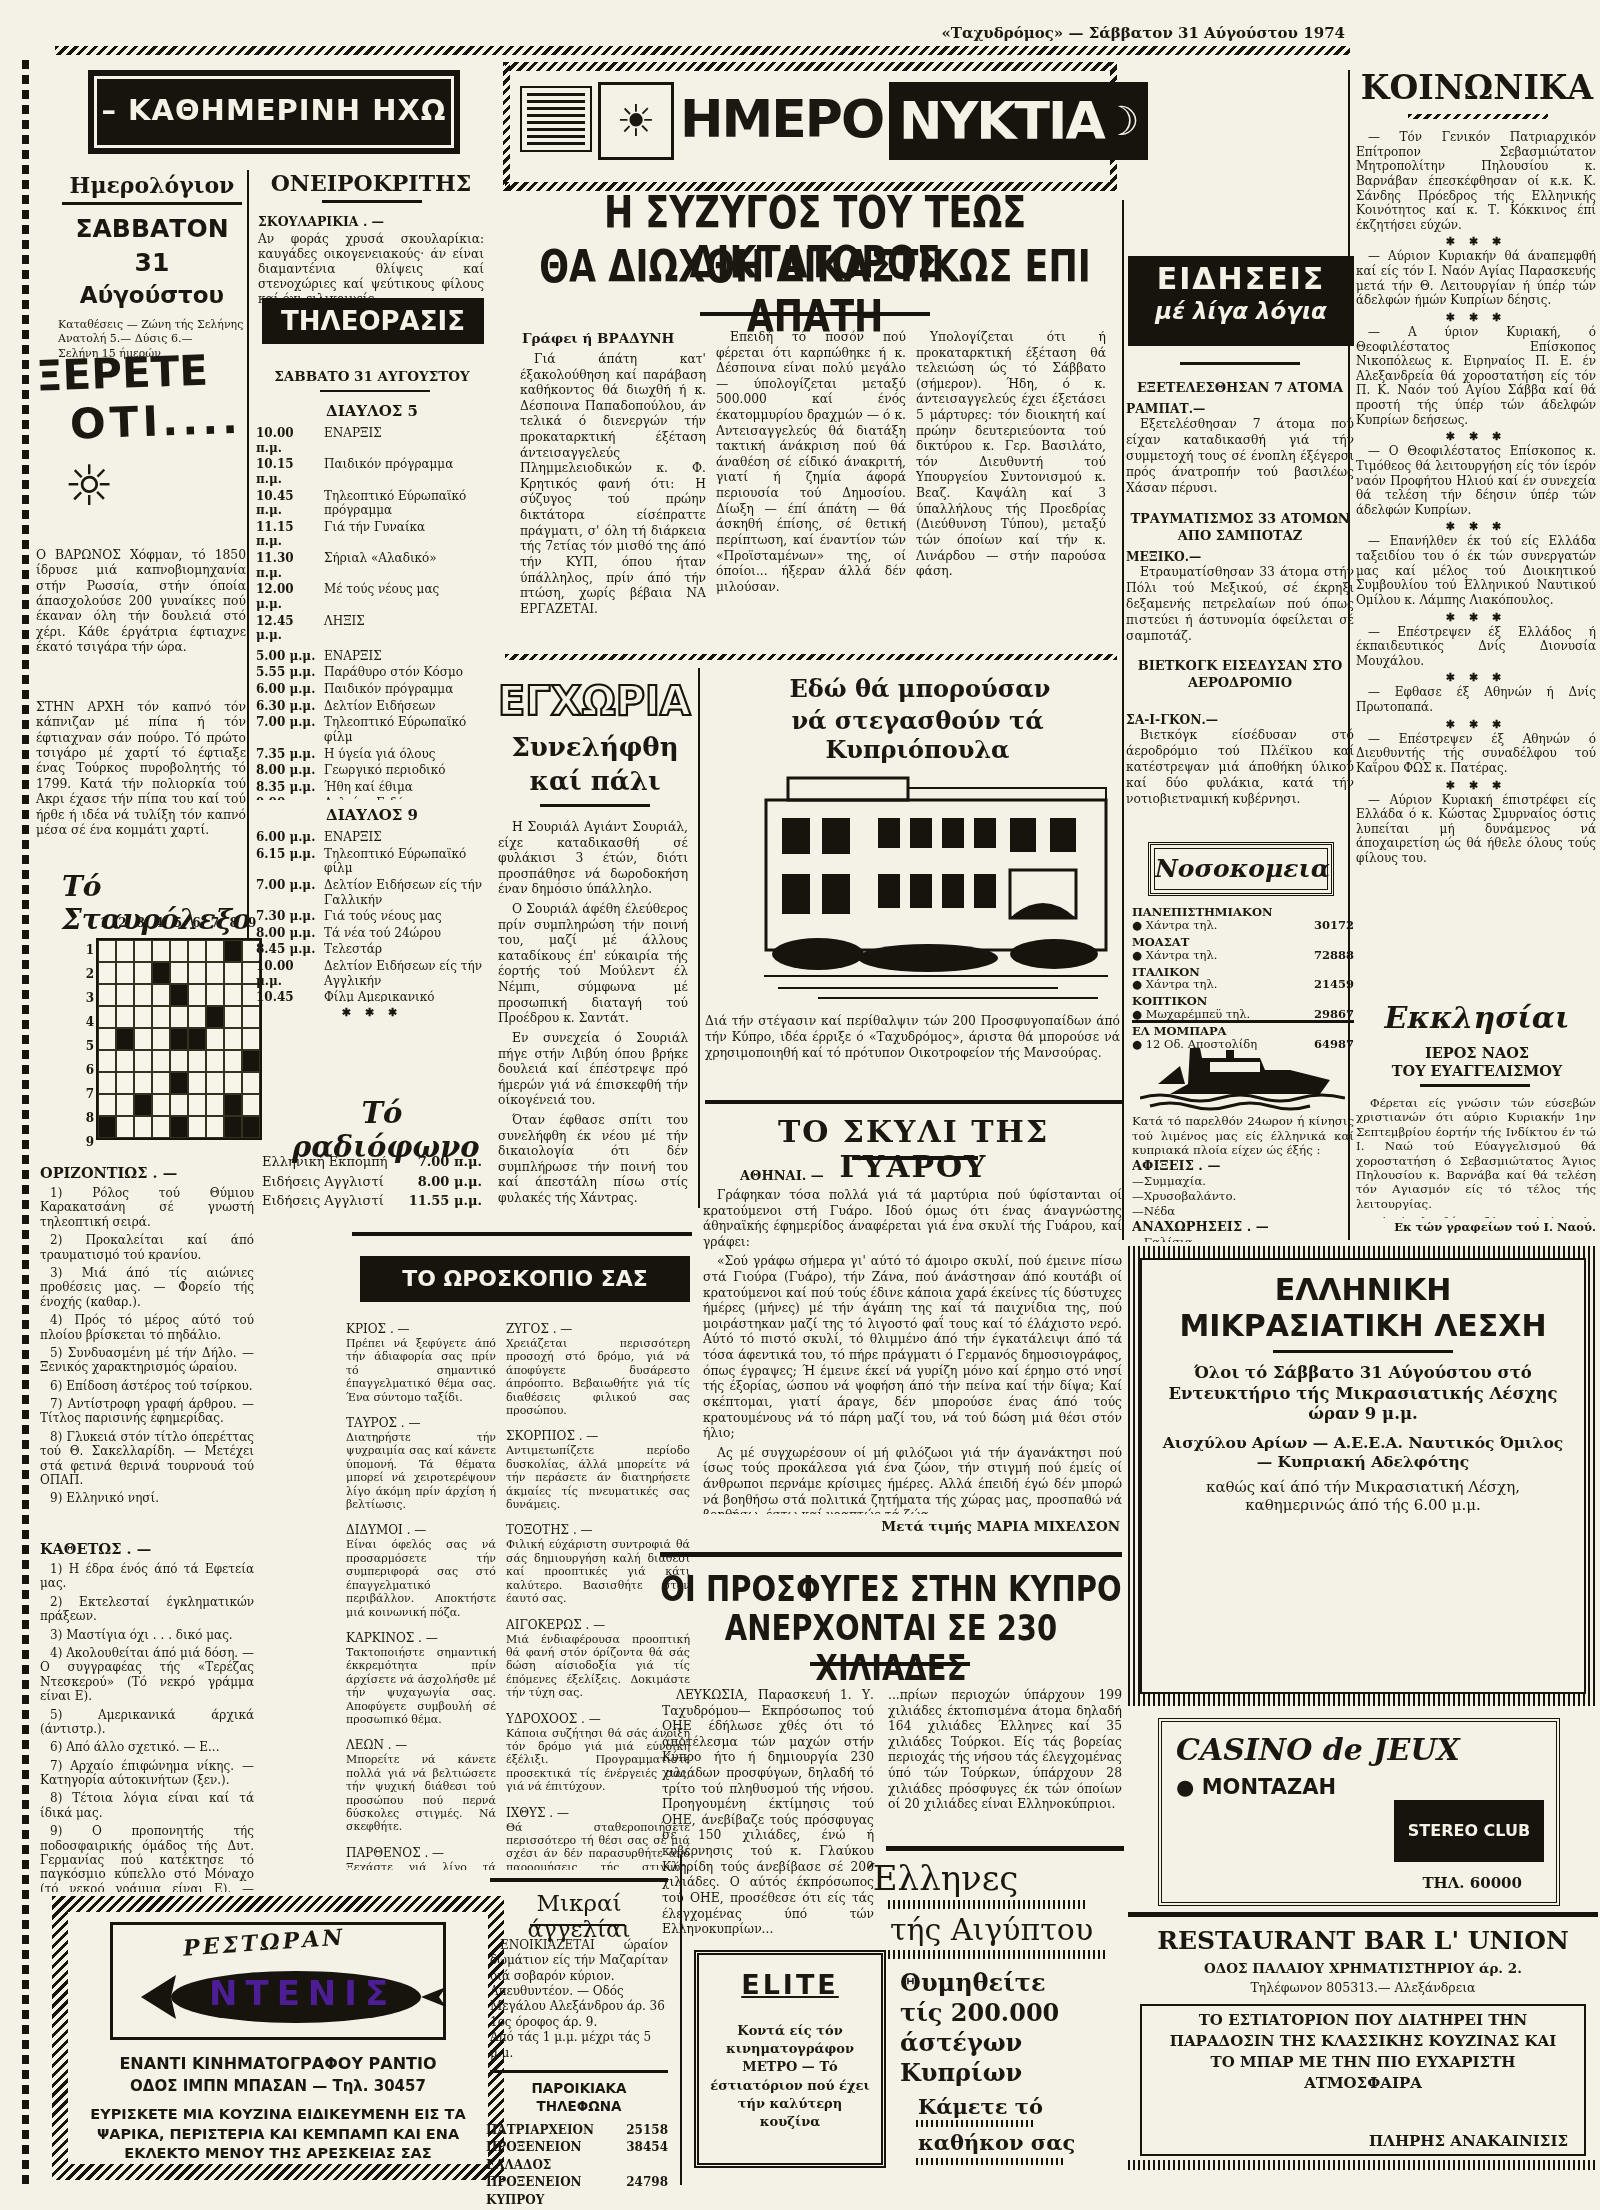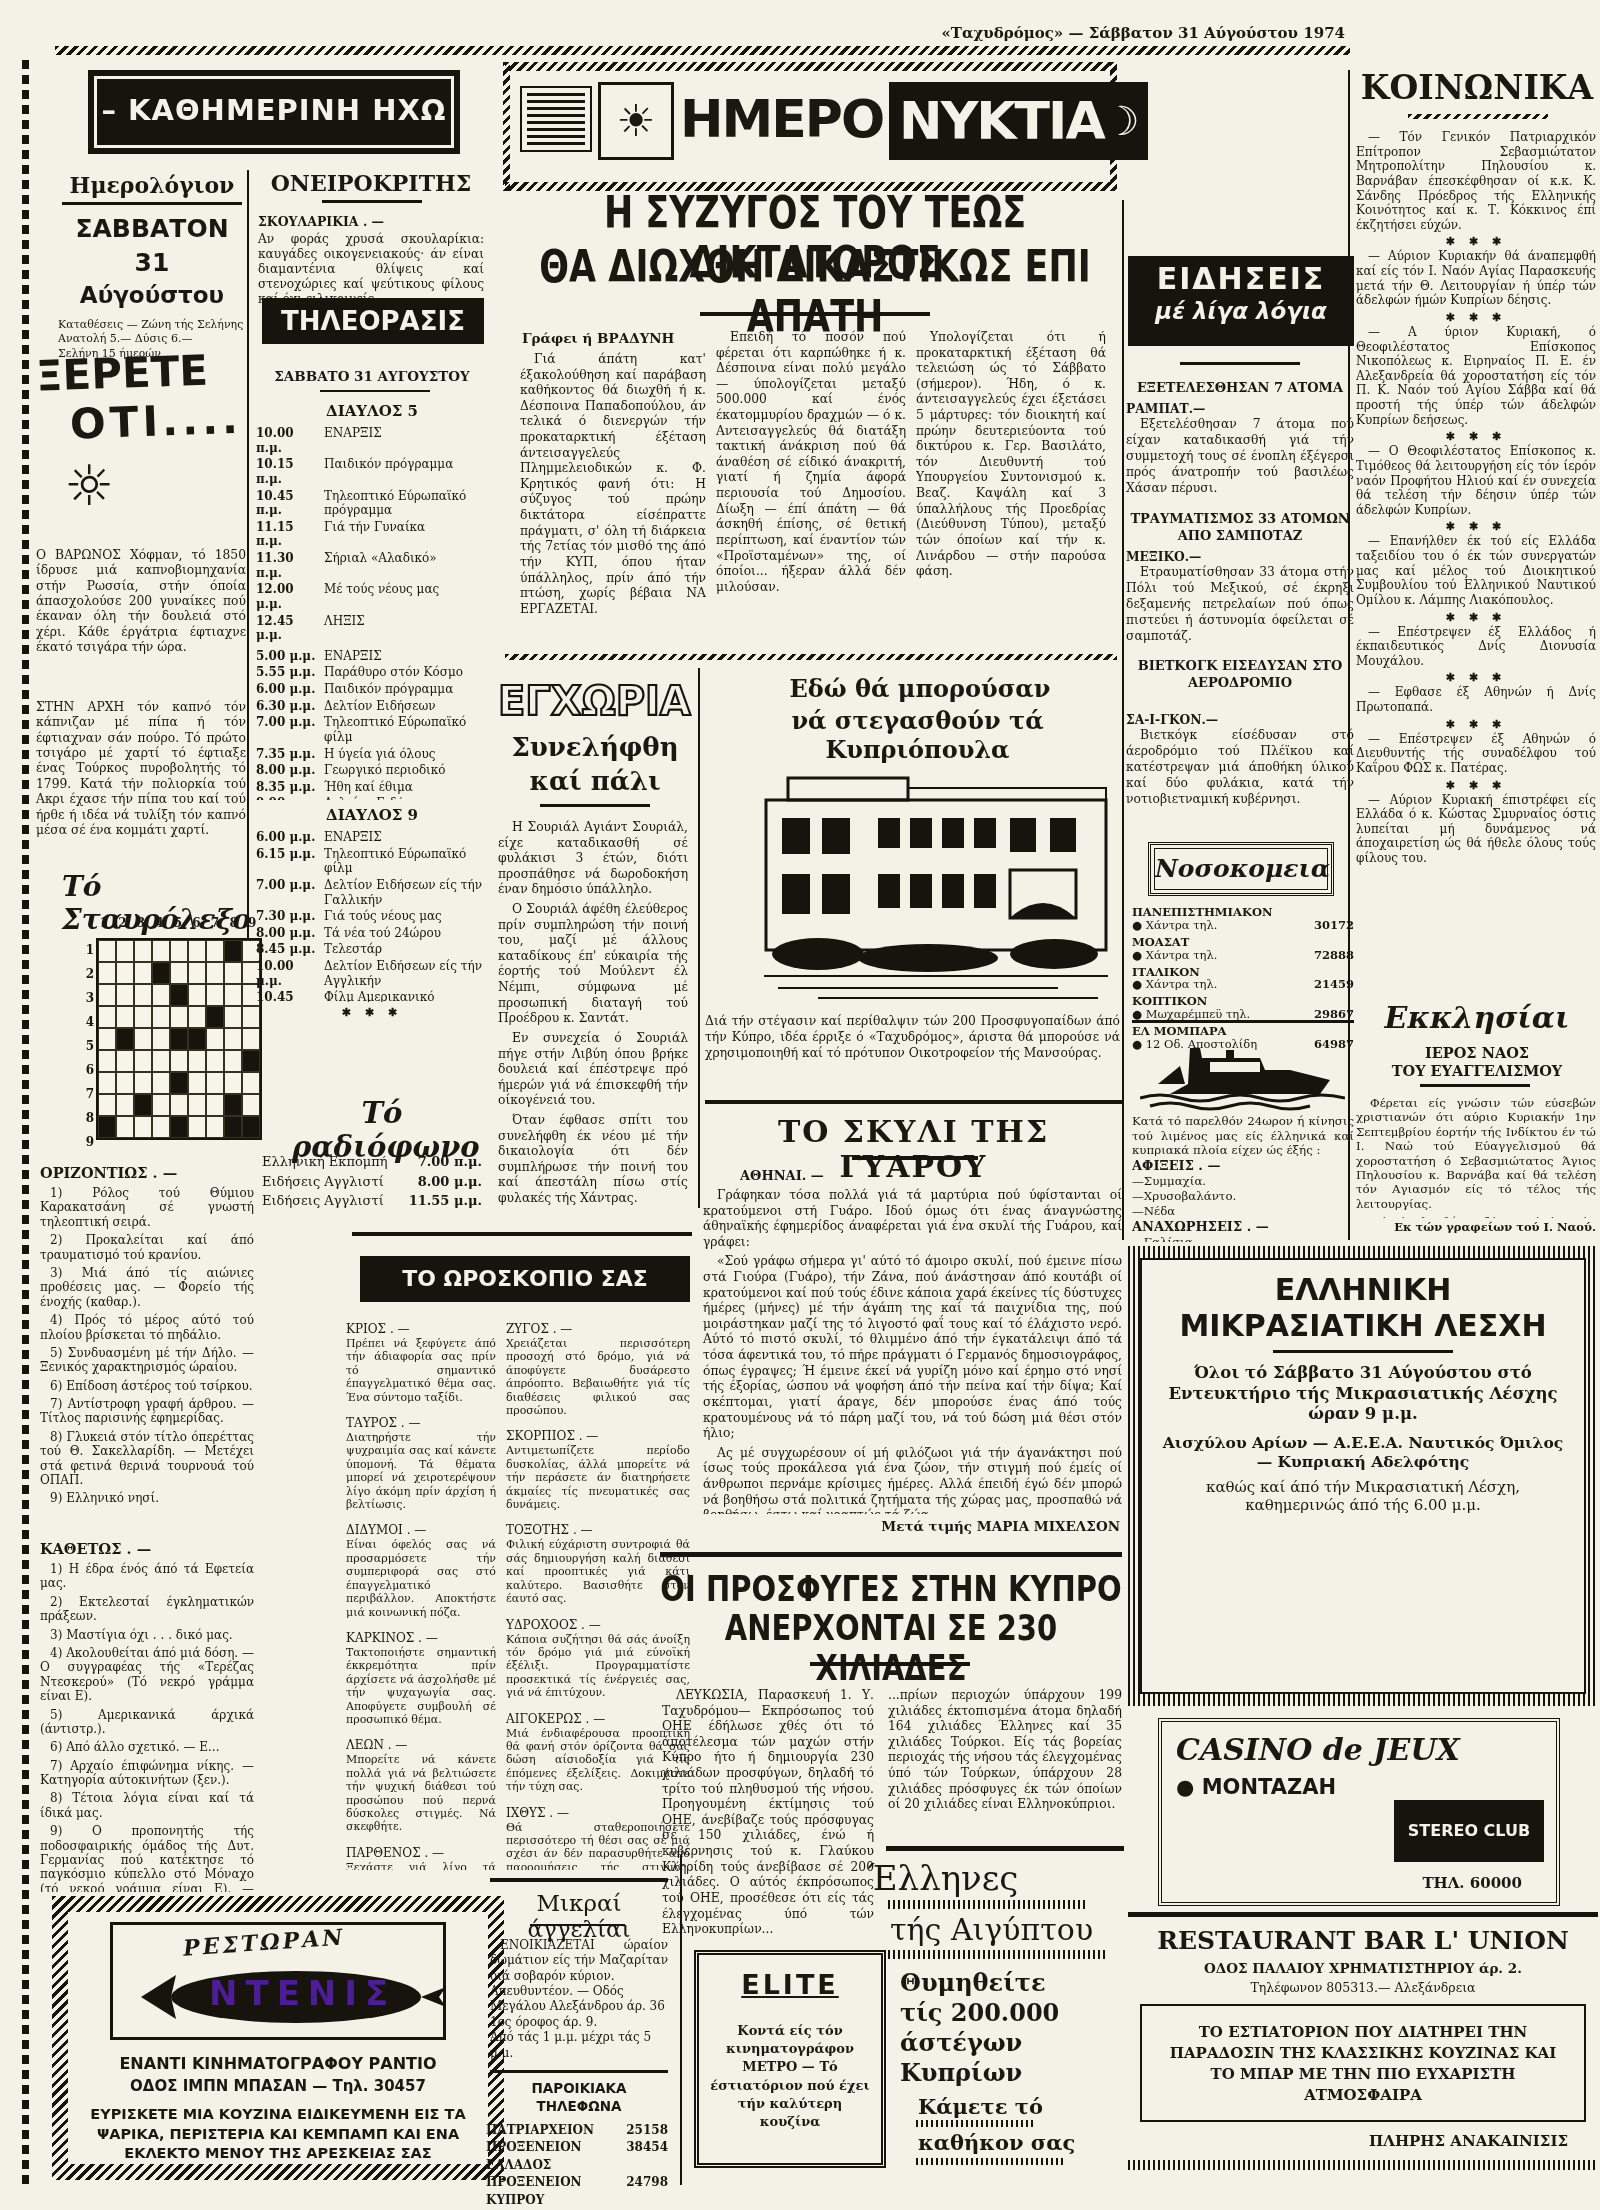--- a/index.html
+++ b/index.html
@@ -316,22 +316,22 @@
     <div class="sign"><span class="hname">ΤΑΥΡΟΣ . —</span><div class="htext">Διατηρήστε τήν ψυχραιμία σας καί κάνετε ύπομονή. Τά θέματα μπορεί νά χειροτερέψουν λίγο άκόμη πρίν άρχίση ή βελτίωσις.</div></div>
     <div class="sign"><span class="hname">ΔΙΔΥΜΟΙ . —</span><div class="htext">Είναι όφελός σας νά προσαρμόσετε τήν συμπεριφορά σας στό έπαγγελματικό περιβάλλον. Αποκτήστε μιά κοινωνική πόζα.</div></div>
     <div class="sign"><span class="hname">ΚΑΡΚΙΝΟΣ . —</span><div class="htext">Τακτοποιήστε σημαντική έκκρεμότητα πρίν άρχίσετε νά άσχολήσθε μέ τήν ψυχαγωγία σας. Αποφύγετε συμβουλή σέ προσωπικό θέμα.</div></div>
     <div class="sign"><span class="hname">ΛΕΩΝ . —</span><div class="htext">Μπορείτε νά κάνετε πολλά γιά νά βελτιώσετε τήν ψυχική διάθεσι τού προσώπου πού περνά δύσκολες στιγμές. Νά σκεφθήτε.</div></div>
     <div class="sign"><span class="hname">ΠΑΡΘΕΝΟΣ . —</span><div class="htext">Ξεχάστε γιά λίγο τά προβλήματα καί φροντίστε νά ξεκουραστήτε ψυχικά καί σωματικά. Επιλέξτε καλή συντροφιά.</div></div>
   </div>
   <div class="abs ovh" style="left:506px;top:1318px;width:184px;height:552px">
     <div class="sign"><span class="hname">ΖΥΓΟΣ . —</span><div class="htext">Χρειάζεται περισσότερη προσοχή στό δρόμο, γιά νά άποφύγετε δυσάρεστο άπρόοπτο. Βεβαιωθήτε γιά τίς διαθέσεις φιλικού σας προσώπου.</div></div>
     <div class="sign"><span class="hname">ΣΚΟΡΠΙΟΣ . —</span><div class="htext">Αντιμετωπίζετε περίοδο δυσκολίας, άλλά μπορείτε νά τήν περάσετε άν διατηρήσετε άκμαίες τίς πνευματικές σας δυνάμεις.</div></div>
     <div class="sign"><span class="hname">ΤΟΞΟΤΗΣ . —</span><div class="htext">Φιλική εύχάριστη συντροφιά θά σάς δημιουργήση καλή διάθεσι καί προοπτικές γιά κάτι καλύτερο. Βασισθήτε στόν έαυτό σας.</div></div>
+    <div class="sign"><span class="hname">ΑΙΓΟΚΕΡΩΣ . —</span><div class="htext">Μιά ένδιαφέρουσα προοπτική θά φανή στόν όρίζοντα θά σάς δώση αίσιοδοξία γιά τίς έπόμενες έξελίξεις. Δοκιμάστε τήν τύχη σας.</div></div>
     <div class="sign"><span class="hname">ΥΔΡΟΧΟΟΣ . —</span><div class="htext">Κάποια συζήτησι θά σάς άνοίξη τόν δρόμο γιά μιά εύνοϊκή έξέλιξι. Προγραμματίστε προσεκτικά τίς ένέργειές σας, γιά νά έπιτύχουν.</div></div>
-    <div class="sign"><span class="hname">ΑΙΓΟΚΕΡΩΣ . —</span><div class="htext">Μιά ένδιαφέρουσα προοπτική θά φανή στόν όρίζοντα θά σάς δώση αίσιοδοξία γιά τίς έπόμενες έξελίξεις. Δοκιμάστε τήν τύχη σας.</div></div>
     <div class="sign"><span class="hname">ΙΧΘΥΣ . —</span><div class="htext">Θά σταθεροποιήσετε περισσότερο τή θέσι σας σέ μιά σχέσι άν δέν παρασυρθήτε άπό παρορμήσεις τής στιγμής. Ενδιαφέρουσα συνάντησις.</div></div>
   </div>
 
   <div class="abs zz" style="left:505px;top:62px;width:612px;height:9px"></div>
   <div class="abs zz" style="left:505px;top:182px;width:612px;height:9px"></div>
   <div class="abs zz" style="left:503px;top:62px;width:7px;height:129px"></div>
   <div class="abs zz" style="left:1110px;top:62px;width:7px;height:129px"></div>
   <div class="abs" style="left:520px;top:86px;width:72px;height:66px;border:2px solid #17130d;padding:5px">
       <div class="stripes" style="width:100%;height:100%"></div>
     </div>
@@ -557,21 +557,21 @@
     <div class="b i" style="font-size:30px">CASINO de JEUX</div>
     <div class="b sans" style="font-size:21px;margin-top:8px">● MONTAZAH</div>
     <div class="inv c b sans" style="position:absolute;right:12px;bottom:40px;width:150px;height:62px;font-size:16px;line-height:62px">STEREO CLUB</div>
     <div class="b" style="position:absolute;right:34px;bottom:10px;font-size:15px">ΤΗΛ. 60000</div>
   </div>
 
   <div class="abs rl" style="left:1128px;top:1912px;width:470px;height:5px"></div>
   <div class="abs c b" style="left:1128px;top:1926px;width:470px;font-size:25px">RESTAURANT BAR L' UNION</div>
   <div class="abs c b" style="left:1128px;top:1960px;width:470px;font-size:13.5px">ΟΔΟΣ ΠΑΛΑΙΟΥ ΧΡΗΜΑΤΙΣΤΗΡΙΟΥ άρ. 2.</div>
   <div class="abs c" style="left:1128px;top:1980px;width:470px;font-size:12.5px">Τηλέφωνον 805313.— Αλεξάνδρεια</div>
-  <div class="abs c b" style="left:1140px;top:2004px;width:446px;height:118px;border:2px solid #17130d;padding:16px 18px;font-size:15px;line-height:1.4">
+  <div class="abs c b" style="left:1140px;top:2004px;width:446px;height:152px;border:2px solid #17130d;padding:4px 18px;font-size:15px;line-height:1.4">
     <span>ΤΟ ΕΣΤΙΑΤΟΡΙΟΝ ΠΟΥ ΔΙΑΤΗΡΕΙ ΤΗΝ ΠΑΡΑΔΟΣΙΝ ΤΗΣ ΚΛΑΣΣΙΚΗΣ ΚΟΥΖΙΝΑΣ ΚΑΙ ΤΟ ΜΠΑΡ ΜΕ ΤΗΝ ΠΙΟ ΕΥΧΑΡΙΣΤΗ ΑΤΜΟΣΦΑΙΡΑ</span>
   </div>
   <div class="abs r b" style="left:1128px;top:2132px;width:440px;font-size:15px">ΠΛΗΡΗΣ ΑΝΑΚΑΙΝΙΣΙΣ</div>
   <div class="abs hatch" style="left:1128px;top:2160px;width:470px;height:10px"></div>
 
   <div class="abs zz" style="left:52px;top:1896px;width:452px;height:284px;padding:16px">
     <div style="background:#f4f1e6;height:100%;padding:10px 8px">
       <div style="border:3px solid #17130d;margin:0 34px;height:118px;position:relative">
         <div class="b i" style="position:absolute;left:70px;top:4px;font-size:22px;letter-spacing:3px;transform:rotate(-4deg)">ΡΕΣΤΩΡΑΝ</div>
         <svg width="330" height="80" viewBox="0 0 330 80" style="position:absolute;left:8px;top:32px">

